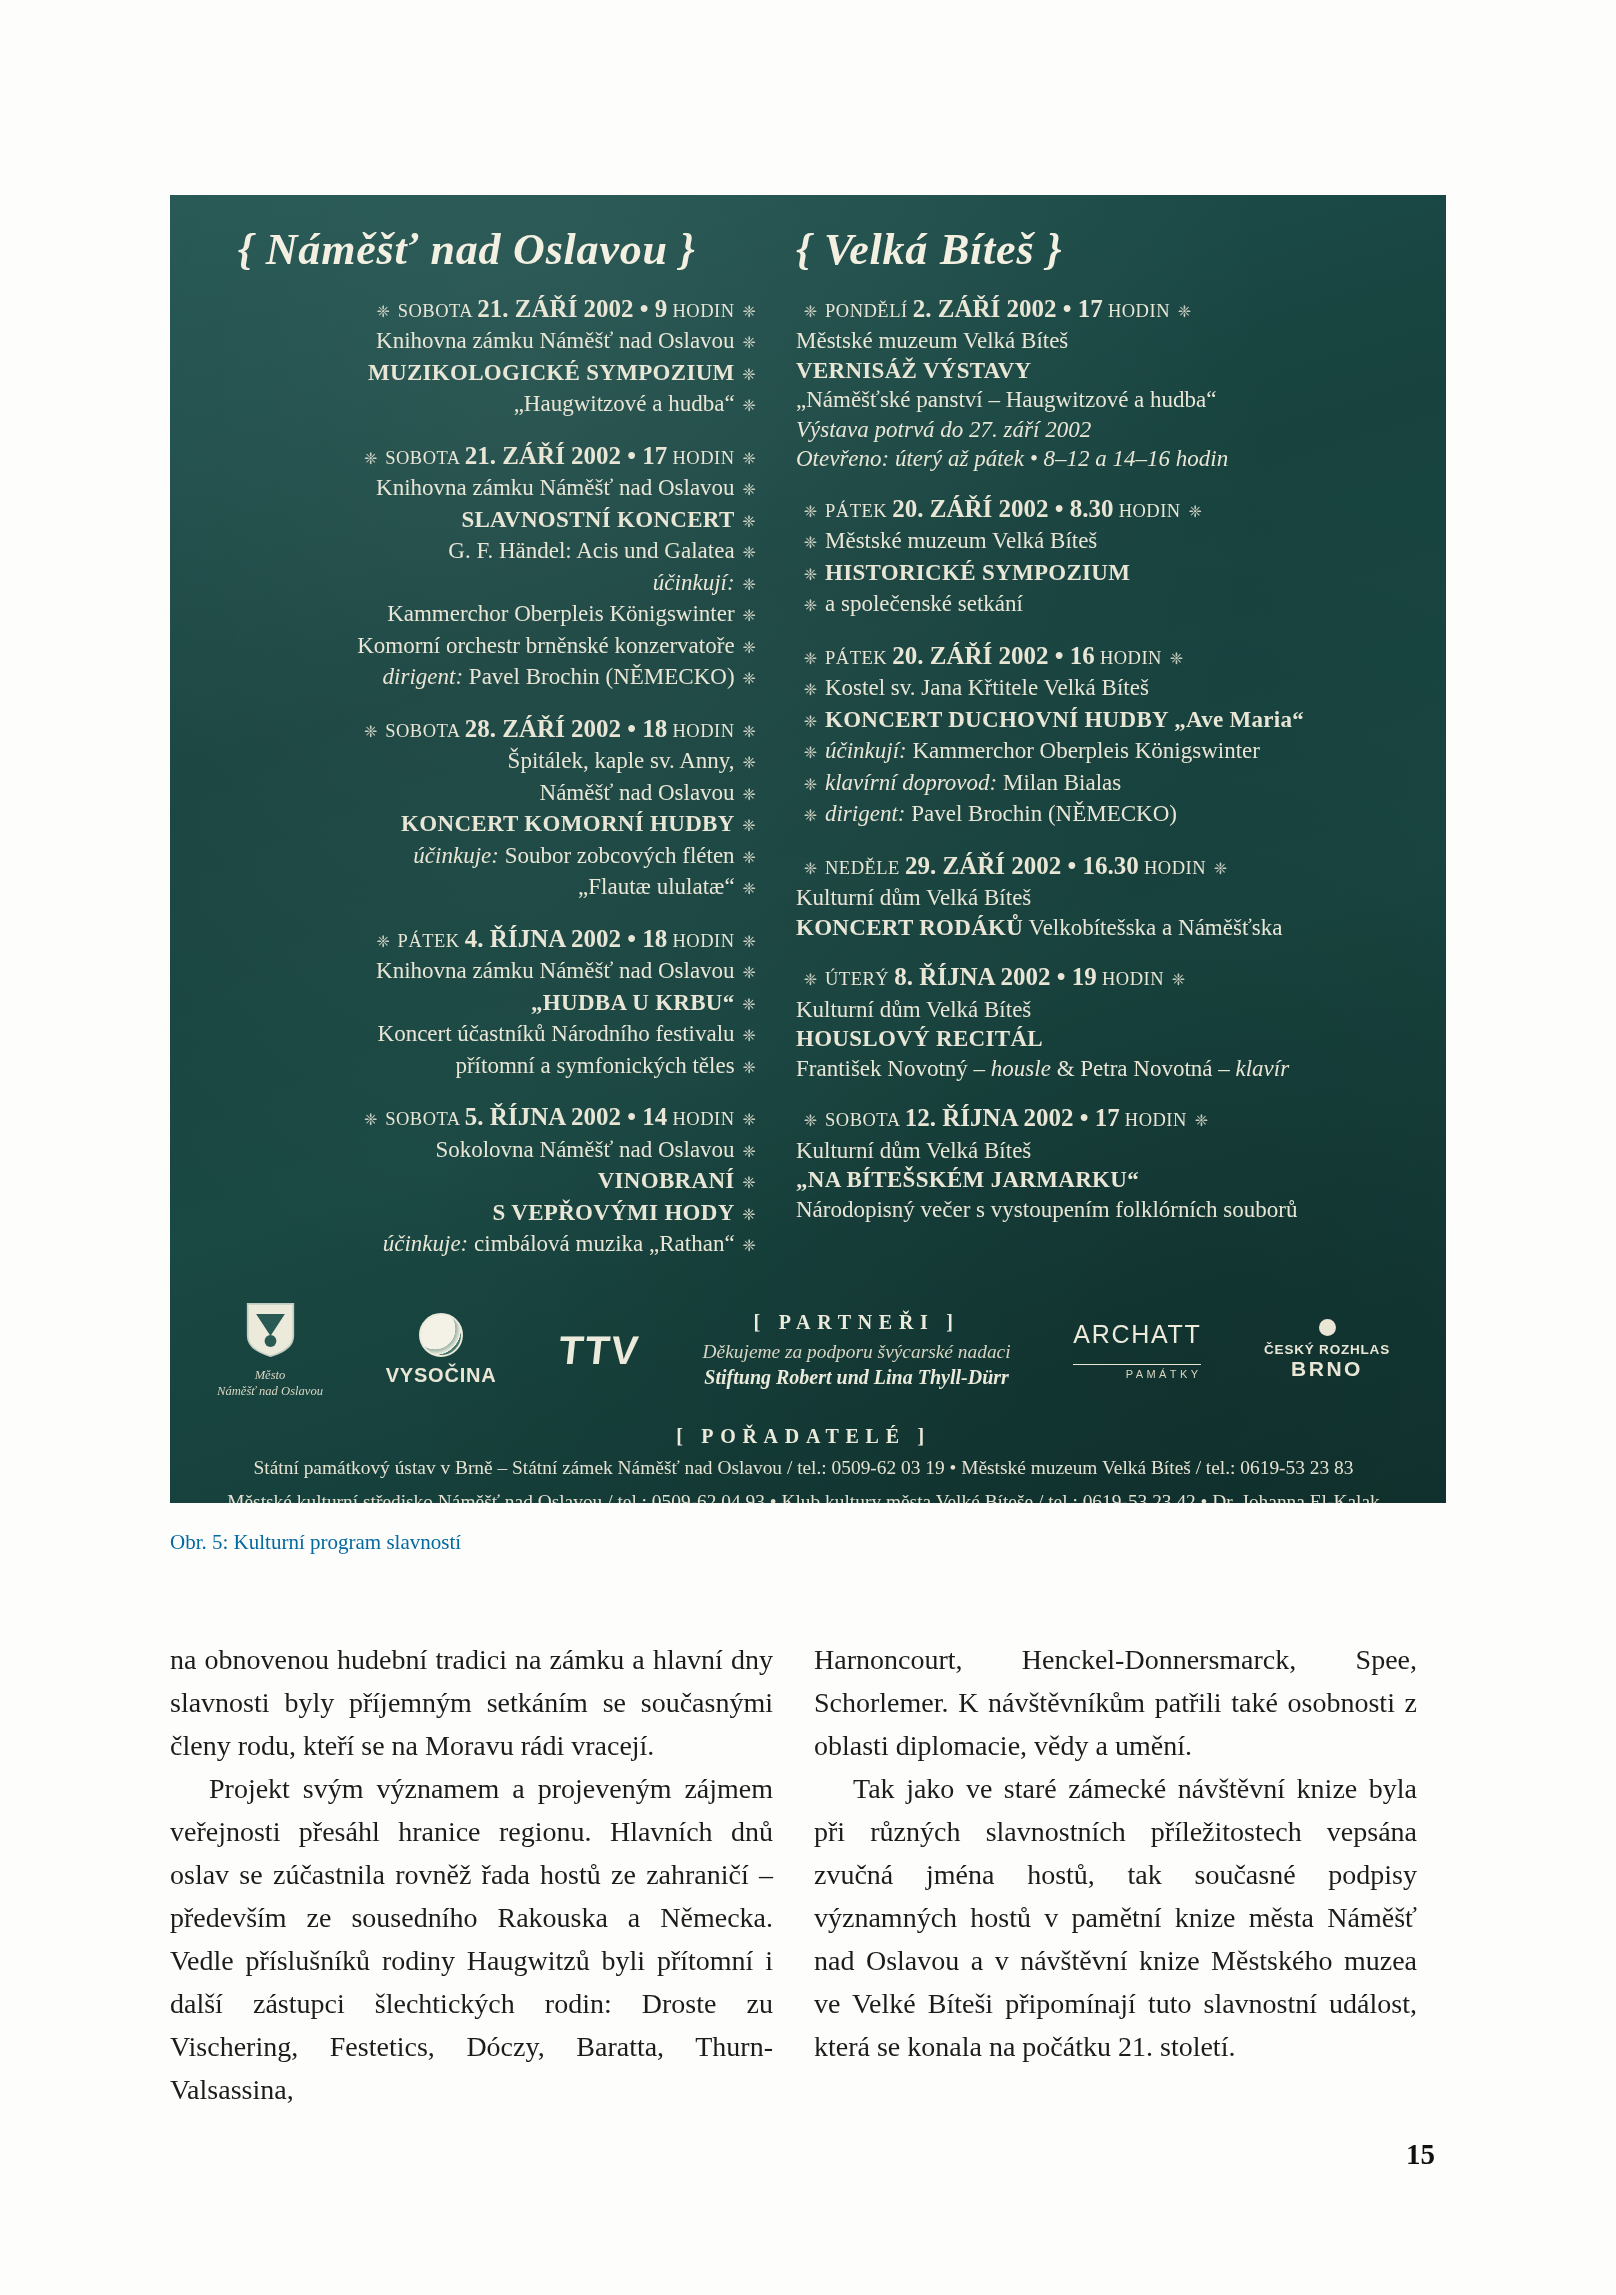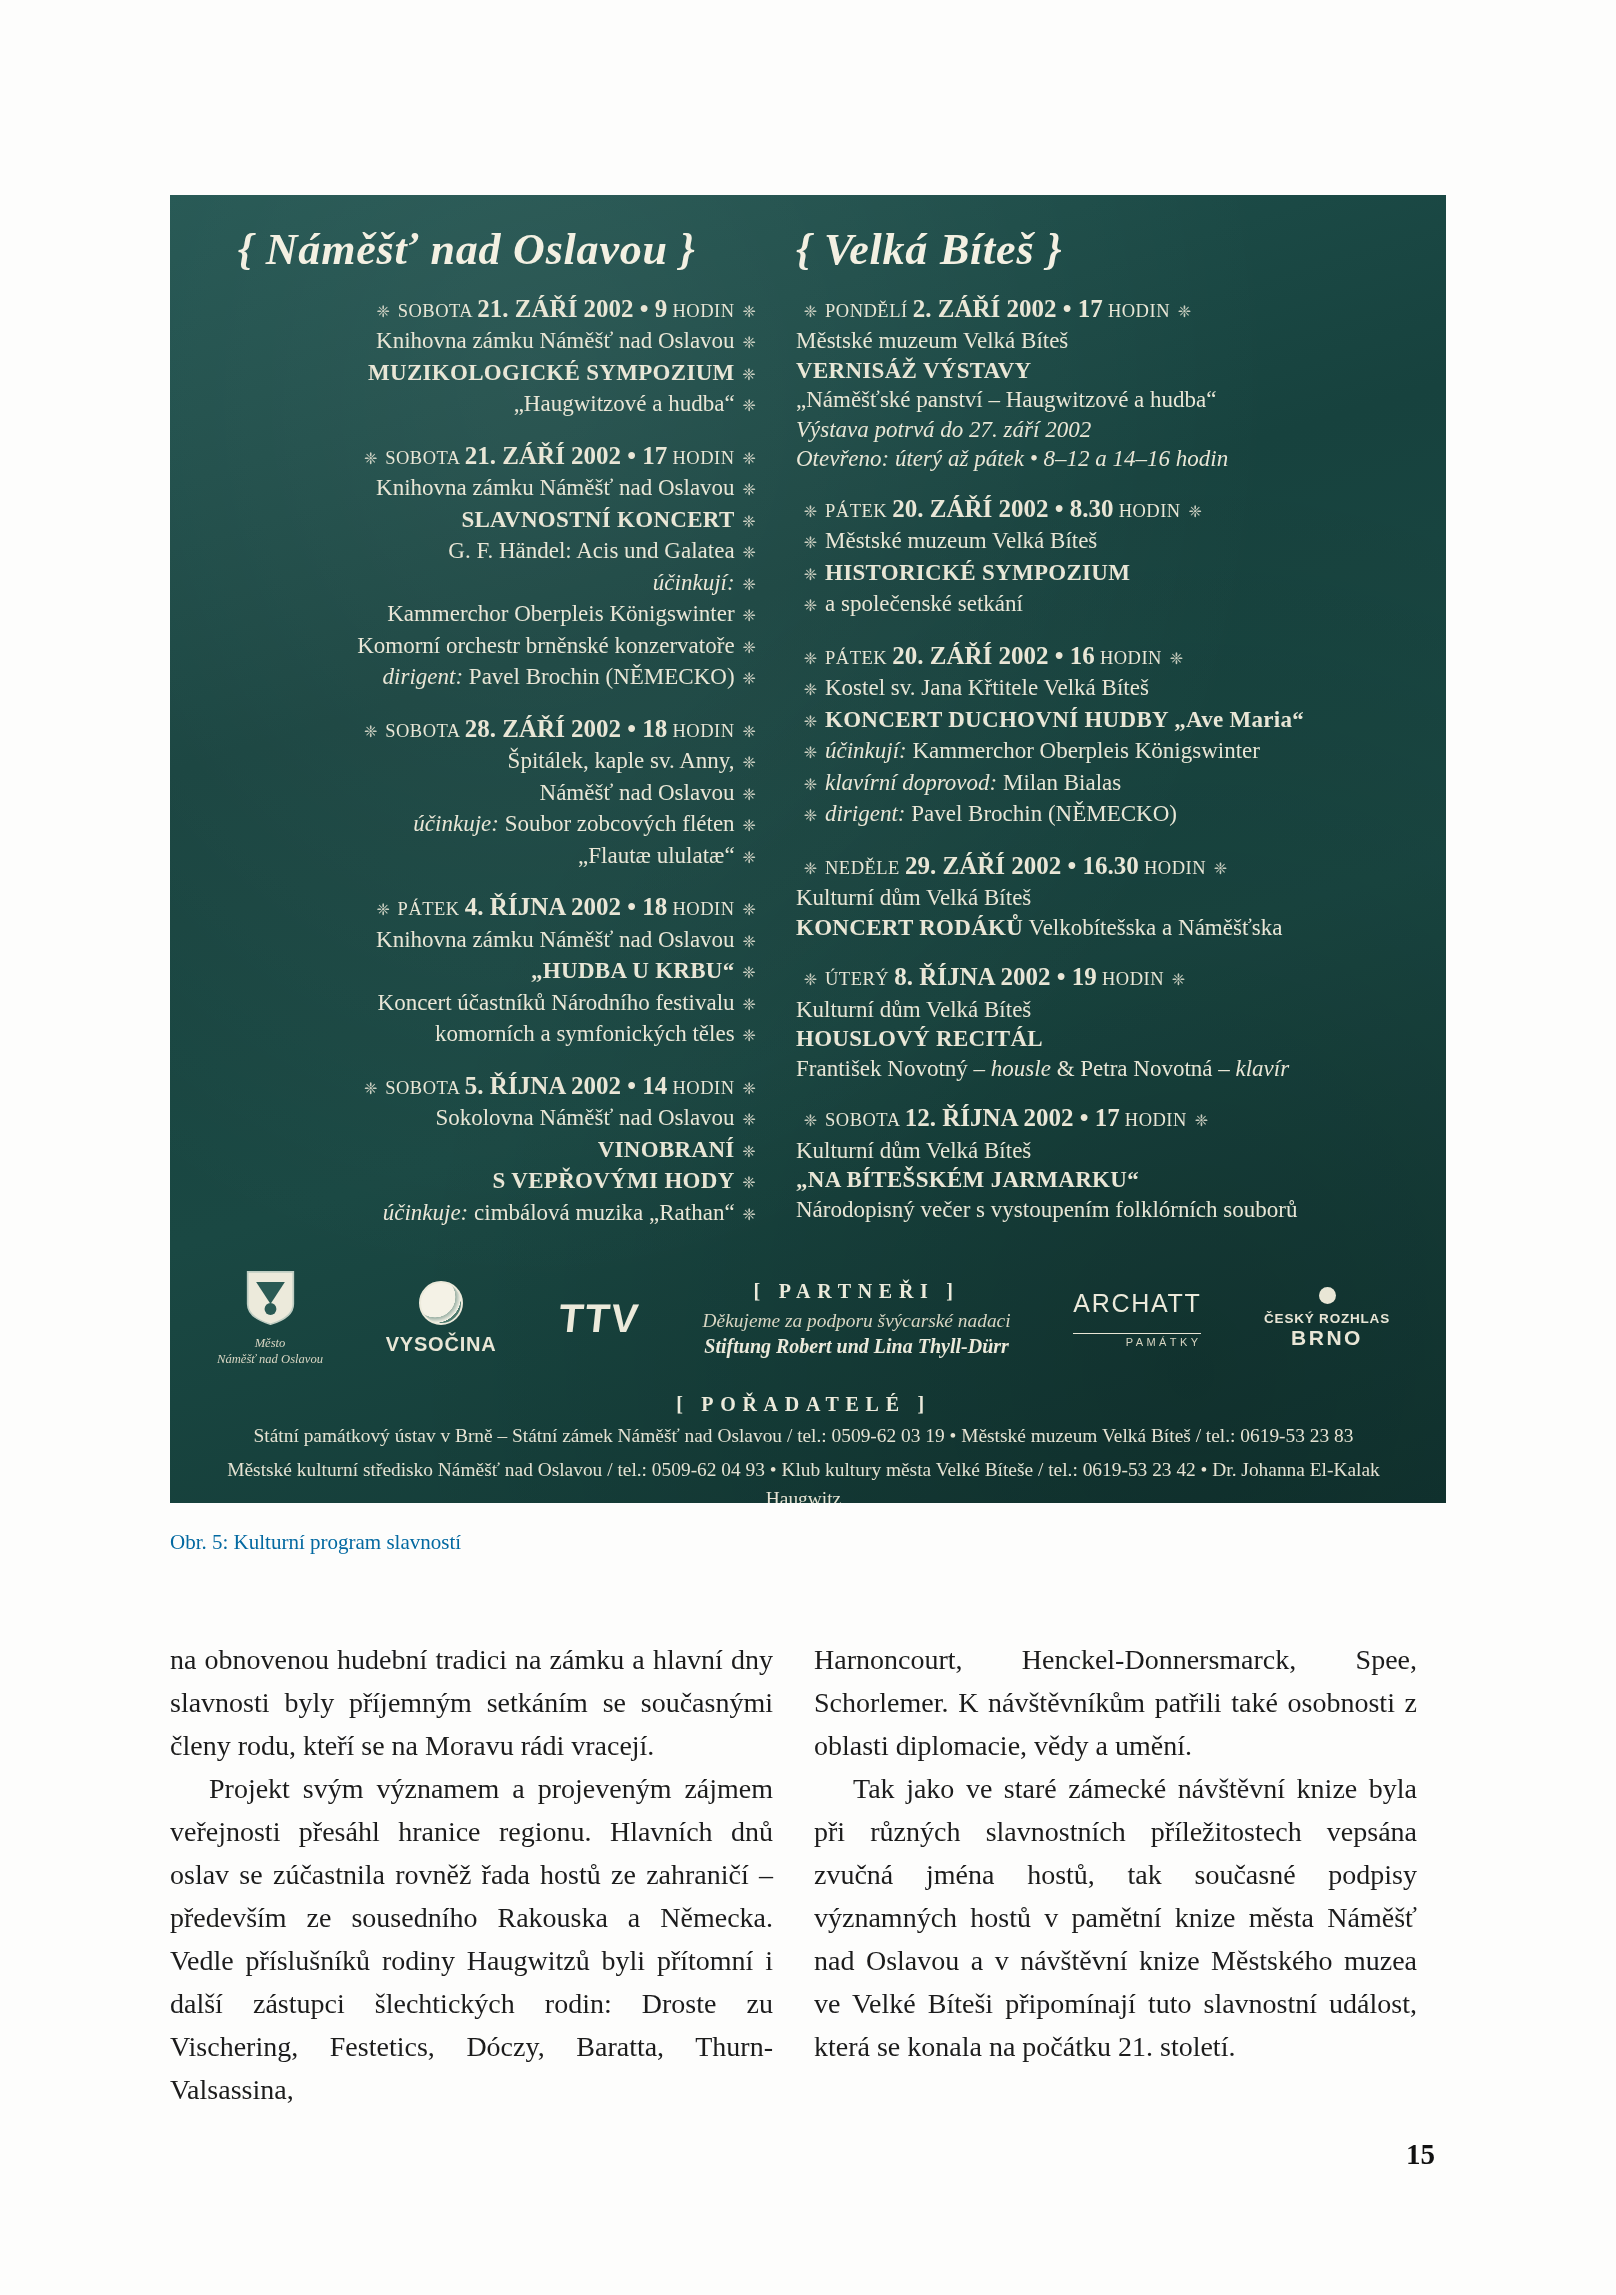--- a/index.html
+++ b/index.html
@@ -122,29 +122,30 @@
               <div class="pline s-v"><span>G. F. Händel: Acis und Galatea</span><span class="orn">❈</span></div>
               <div class="pline s-i"><span>účinkují:</span><span class="orn">❈</span></div>
               <div class="pline s-v"><span>Kammerchor Oberpleis Königswinter</span><span class="orn">❈</span></div>
               <div class="pline s-v"><span>Komorní orchestr brněnské konzervatoře</span><span class="orn">❈</span></div>
               <div class="pline s-li"><span><em>dirigent:</em> Pavel Brochin (NĚMECKO)</span><span class="orn">❈</span></div>
             </div>
             <div class="event">
               <div class="pline date"><span class="orn">❈</span><span class="sc">SOBOTA </span><span class="dt">28. ZÁŘÍ 2002 • 18</span><span class="sc"> HODIN</span><span class="orn">❈</span></div>
               <div class="pline s-v"><span>Špitálek, kaple sv. Anny,</span><span class="orn">❈</span></div>
               <div class="pline s-v"><span>Náměšť nad Oslavou</span><span class="orn">❈</span></div>
+              <div class="pline s-t"><span>KONCERT KOMORNÍ HUDBY</span><span class="orn">❈</span></div>
               <div class="pline s-li"><span><em>účinkuje:</em> Soubor zobcových fléten</span><span class="orn">❈</span></div>
               <div class="pline s-v"><span>„Flautæ ululatæ“</span><span class="orn">❈</span></div>
             </div>
             <div class="event">
               <div class="pline date"><span class="orn">❈</span><span class="sc">PÁTEK </span><span class="dt">4. ŘÍJNA 2002 • 18</span><span class="sc"> HODIN</span><span class="orn">❈</span></div>
               <div class="pline s-v"><span>Knihovna zámku Náměšť nad Oslavou</span><span class="orn">❈</span></div>
               <div class="pline s-t"><span>„HUDBA U KRBU“</span><span class="orn">❈</span></div>
               <div class="pline s-v"><span>Koncert účastníků Národního festivalu</span><span class="orn">❈</span></div>
-              <div class="pline s-v"><span>komorních a symfonických těles</span><span class="orn">❈</span></div>
+              <div class="pline s-v"><span>přítomní a symfonických těles</span><span class="orn">❈</span></div>
             </div>
             <div class="event">
               <div class="pline date"><span class="orn">❈</span><span class="sc">SOBOTA </span><span class="dt">5. ŘÍJNA 2002 • 14</span><span class="sc"> HODIN</span><span class="orn">❈</span></div>
               <div class="pline s-v"><span>Sokolovna Náměšť nad Oslavou</span><span class="orn">❈</span></div>
               <div class="pline s-t"><span>VINOBRANÍ</span><span class="orn">❈</span></div>
               <div class="pline s-t"><span>S VEPŘOVÝMI HODY</span><span class="orn">❈</span></div>
               <div class="pline s-li"><span><em>účinkuje:</em> cimbálová muzika „Rathan“</span><span class="orn">❈</span></div>
             </div>
           </div>
       </div>

